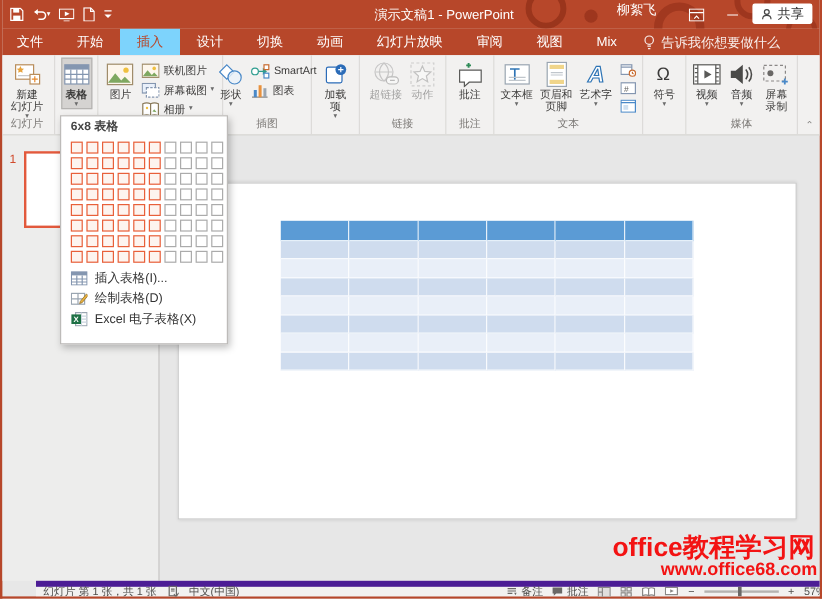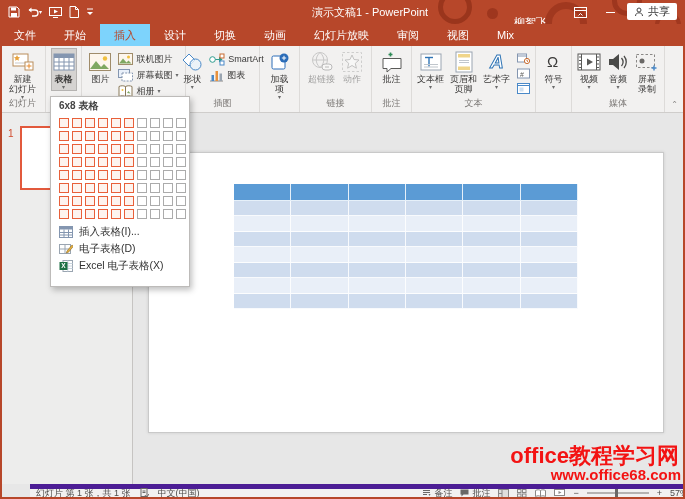--- a/index.html
+++ b/index.html
@@ -5,21 +5,21 @@
   html,body{margin:0;padding:0;background:#d8d8d8;font-family:"Liberation Sans","DejaVu Sans",sans-serif;}
   *{box-sizing:border-box;}
   #win{position:relative;width:685px;height:499px;background:#e7e7e7;overflow:hidden;
        border-left:2px solid #b7472a;border-right:2px solid #b7472a;border-bottom:2px solid #b7472a;}
   
   #titlebar{position:absolute;left:-2px;top:0;width:685px;height:24px;background:#b7472a;color:#fff;overflow:hidden;}
   .deco{position:absolute;border-radius:50%;pointer-events:none;}
   #qat{position:absolute;left:8px;top:0;height:24px;display:flex;align-items:center;gap:7px;}
   .qbtn{display:flex;align-items:center;color:#fff;}
   #title{position:absolute;left:312px;top:5px;font-size:11px;color:#fff;white-space:nowrap;}
-  #user{position:absolute;left:514px;top:15px;font-size:11px;color:#fff;}
+  #user{position:absolute;left:514px;top:1px;font-size:11px;color:#fff;}
   #wctrl{position:absolute;right:0;top:0;height:24px;display:flex;}
   .wbtn{width:30px;height:24px;display:flex;align-items:center;justify-content:center;color:#fff;}
   
   #tabrow{position:absolute;left:-2px;top:24px;width:685px;height:22px;background:#b7472a;display:flex;align-items:flex-end;}
   .tab{height:22px;line-height:22px;padding:0 14px;font-size:11px;color:#fff;white-space:nowrap;}
   .tab.active{background:#7dd3fc;color:#b7472a;}
   #tellme{display:flex;align-items:center;gap:5px;margin-left:8px;height:22px;font-size:11px;color:rgba(255,255,255,.9);white-space:nowrap;}
   #share{position:absolute;right:6px;top:3px;height:17px;background:#fff;border-radius:2px;display:flex;align-items:center;gap:4px;padding:0 7px;font-size:11px;color:#333;}
   
   #ribbon{position:absolute;left:-2px;top:46px;width:685px;height:67px;background:#f2f1f0;border-bottom:1px solid #cfcdcb;display:flex;}
@@ -161,20 +161,29 @@
       <div class="tab">文件</div>
       <div class="tab">开始</div>
       <div class="tab active">插入</div>
       <div class="tab">设计</div>
       <div class="tab">切换</div>
       <div class="tab">动画</div>
       <div class="tab">幻灯片放映</div>
       <div class="tab">审阅</div>
       <div class="tab">视图</div>
       <div class="tab">Mix</div>
+      <div id="tellme">
+        <span>
+          <svg width="10" height="13" viewBox="0 0 10 13">
+            <circle cx="5" cy="4.5" r="3.5" fill="none" stroke="rgba(255,255,255,.9)"></circle>
+            <path d="M3.5 9.5h3M4 11.5h2" stroke="rgba(255,255,255,.9)"></path>
+          </svg>
+        </span>
+        <span>告诉我你想要做什么</span>
+      </div>
     </div>
   <div id="share">
     <span>
         <svg width="10" height="10" viewBox="0 0 10 10">
           <circle cx="5" cy="3" r="2" fill="none" stroke="#444"></circle>
           <path d="M1.5 9c0-2 1.5-3.2 3.5-3.2S8.5 7 8.5 9" fill="none" stroke="#444"></path>
         </svg>
       </span>
     <span>共享</span>
   </div>
@@ -582,21 +591,21 @@
           <span>插入表格(I)...</span>
         </div>
         <div class="tditem">
           <span>
             <svg width="14" height="12" viewBox="0 0 14 12">
               <rect x=".5" y="1.5" width="11" height="9" fill="#fff" stroke="#9aa5b1"></rect>
               <path d="M.5 6h11M6 1.5v9" stroke="#9aa5b1"></path>
               <path d="M8 8l5-6 1.5 1.2-5 6-2.2.8z" fill="#e8b13d" stroke="#8a6a2a" stroke-width=".6"></path>
             </svg>
           </span>
-          <span>电子表格(D)</span>
+          <span>绘制表格(D)</span>
         </div>
         <div class="tditem">
           <span>
             <svg width="14" height="12" viewBox="0 0 14 12">
               <rect x="4" y=".5" width="9.5" height="11" fill="#fff" stroke="#9aa5b1"></rect>
               <path d="M4 3.5h9.5M4 6h9.5M4 8.5h9.5M8.8 .5v11" stroke="#c9d4de"></path>
               <rect x=".5" y="2" width="8" height="8" fill="#1e7145"></rect>
               <text x="2.2" y="8.3" font-size="6.5" fill="#fff" font-weight="bold">X</text>
             </svg>
           </span>

